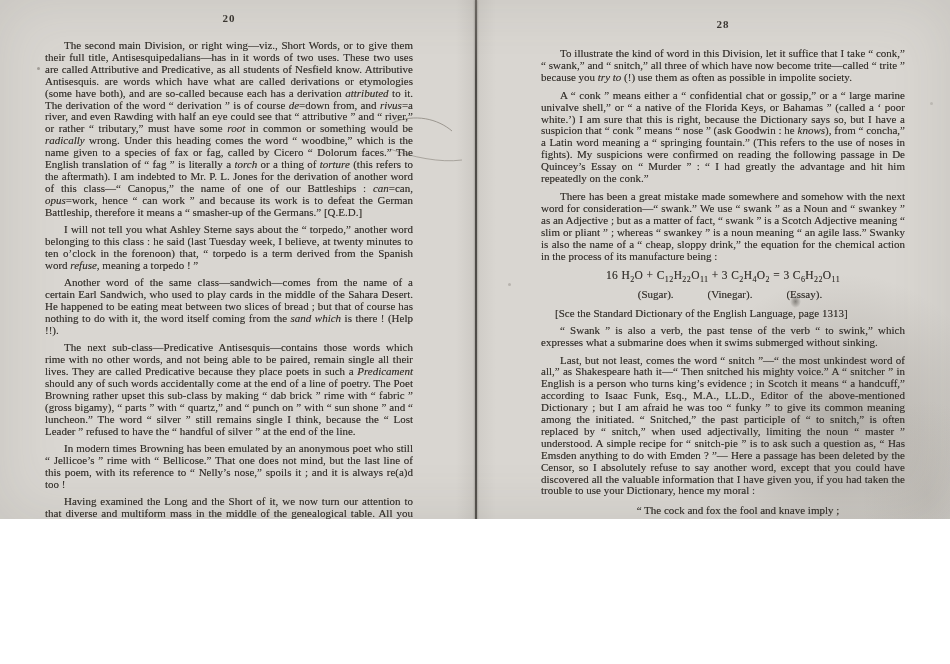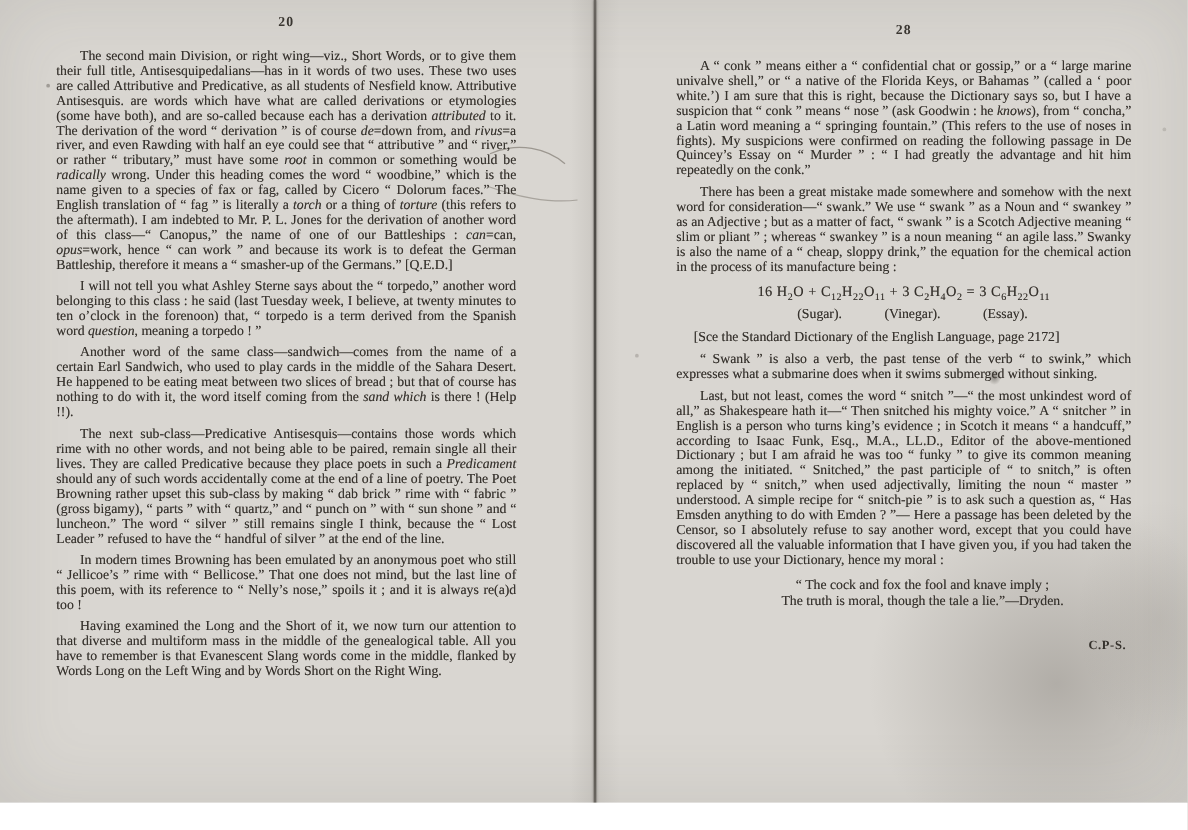--- a/index.html
+++ b/index.html
@@ -1,17 +1,17 @@
 <!DOCTYPE html>
 <html><head>
 <meta charset="utf-8">
 <style>
   html,body { margin:0; padding:0; }
   .scan {
-    position:relative; width:950px; height:642px; overflow:hidden;
+    position:relative; width:950px; height:519px; overflow:hidden;
     background:#d9d6d1;
     box-shadow: inset 0 0 60px rgba(95,90,84,.14);
     font-family:"Liberation Serif","DejaVu Serif",serif;
     color:#36322d;
   }
   .page { position:absolute; }
   .page-left  { left:45px;  top:12px; width:368px; }
   .page-right { left:541px; top:18px; width:364px; }
   .pagenum {
     text-align:center; font-size:11px; letter-spacing:1px;
@@ -84,46 +84,47 @@
   <div class="smudge smudge-mid"></div>
   <div class="ink-blot"></div>
   <div class="speck" style="left:37px; top:67px;"></div>
   <div class="speck" style="left:508px; top:283px; opacity:.6;"></div>
   <div class="speck" style="left:930px; top:102px; opacity:.45;"></div>
 
   <div class="page page-left">
     <div class="pagenum">20</div>
     <div>
         <p class="para">The second main Division, or right wing—viz., Short Words, or to give them their full title, Antisesquipedalians—has in it words of two uses.  These two uses are called Attributive and Predicative, as all students of Nesfield know.  Attributive Antisesquis. are words which have what are called derivations or etymologies (some have both), and are so-called because each has a derivation <i>attributed</i> to it. The derivation of the word “ derivation ” is of course <i>de</i>=down from, and <i>rivus</i>=a river, and even Rawding with half an eye could see that “ attributive ” and “ river,” or rather “ tributary,” must have some <i>root</i> in common or something would be <i>radically</i> wrong.  Under this heading comes the word “ woodbine,” which is the name given to a species of fax or fag, called by Cicero “ Dolorum faces.”  The English translation of “ fag ” is literally a <i>torch</i> or a thing of <i>torture</i> (this refers to the aftermath).  I am indebted to Mr. P. L. Jones for the derivation of another word of this class—“ Canopus,” the name of one of our Battleships :  <i>can</i>=can, <i>opus</i>=work, hence “ can work ” and because its work is to defeat the German Battleship, therefore it means a “ smasher-up of the Germans.”  [Q.E.D.]</p>
-        <p class="para">I will not tell you what Ashley Sterne says about the “ torpedo,” another word belonging to this class :  he said (last Tuesday week, I believe, at twenty minutes to ten o’clock in the forenoon) that, “ torpedo is a term derived from the Spanish word <i>question</i>, meaning a torpedo ! ”</p>
+        <p class="para">I will not tell you what Ashley Sterne says about the “ torpedo,” another word belonging to this class :  he said (last Tuesday week, I believe, at twenty minutes to ten o’clock in the forenoon) that, “ torpedo is a term derived from the Spanish word <i>refuse</i>, meaning a torpedo ! ”</p>
         <p class="para">Another word of the same class—sandwich—comes from the name of a certain Earl Sandwich, who used to play cards in the middle of the Sahara Desert.  He happened to be eating meat between two slices of bread ;  but that of course has nothing to do with it, the word itself coming from the <i>sand which</i> is there !   (Help !!).</p>
         <p class="para">The next sub-class—Predicative Antisesquis—contains those words which rime with no other words, and not being able to be paired, remain single all their lives.  They are called Predicative because they place poets in such a <i>Predicament</i> should any of such words accidentally come at the end of a line of poetry.  The Poet Browning rather upset this sub-class by making “ dab brick ” rime with “ fabric ” (gross bigamy), “ parts ” with “ quartz,” and “ punch on ” with “ sun shone ” and “ luncheon.”  The word “ silver ” still remains single I think, because the “ Lost Leader ” refused to have the “ handful of silver ” at the end of the line.</p>
         <p class="para">In modern times Browning has been emulated by an anonymous poet who still “ Jellicoe’s ” rime with “ Bellicose.”  That one does not mind, but the last line of this poem, with its reference to “ Nelly’s nose,” spoils it ;  and it is always re(a)d too !</p>
         <p class="para">Having examined the Long and the Short of it, we now turn our attention to that diverse and multiform mass in the middle of the genealogical table.  All you have to remember is that Evanescent Slang words come in the middle, flanked by Words Long on the Left Wing and by Words Short on the Right Wing.</p>
       </div>
   </div>
 
   <div class="page page-right">
     <div class="pagenum">28</div>
 
     <div>
+        <p class="para">To illustrate the kind of word in this Division, let it suffice that I take “ conk,” “ swank,” and “ snitch,” all three of which have now become trite—called “ trite ” because you <i>try to</i> (!) use them as often as possible in impolite society.</p>
         <p class="para">A “ conk ” means either a “ confidential chat or gossip,” or a “ large marine univalve shell,” or “ a native of the Florida Keys, or Bahamas ” (called a ‘ poor white.’)  I am sure that this is right, because the Dictionary says so, but I have a suspicion that “ conk ” means “ nose ” (ask Goodwin :  he <i>knows</i>), from “ concha,” a Latin word meaning a “ springing fountain.”  (This refers to the use of noses in fights).   My suspicions were confirmed on reading the following passage in De Quincey’s Essay on “ Murder ” :  “ I had greatly the advantage and hit him repeatedly on the conk.”</p>
         <p class="para">There has been a great mistake made somewhere and somehow with the next word for consideration—“ swank.”  We use “ swank ” as a Noun and “ swankey ” as an Adjective ;  but as a matter of fact, “ swank ” is a Scotch Adjective meaning “ slim or pliant ” ;  whereas “ swankey ” is a noun meaning “ an agile lass.”  Swanky is also the name of a “ cheap, sloppy drink,” the equation for the chemical action in the process of its manufacture being :</p>
       </div>
 
     <div class="equation">
       <div class="eq-formula">16 H<sub>2</sub>O  +  C<sub>12</sub>H<sub>22</sub>O<sub>11</sub>  +  3 C<sub>2</sub>H<sub>4</sub>O<sub>2</sub> = 3 C<sub>6</sub>H<sub>22</sub>O<sub>11</sub></div>
       <div class="eq-labels">
         <span>(Sugar).</span>
         <span>(Vinegar).</span>
         <span>(Essay).</span>
       </div>
     </div>
 
-    <div class="dict-note">[Sce the Standard Dictionary of the English Language, page 2172]</div>
+    <div class="dict-note">[Sce the Standard Dictionary of the English Language, page 1313]</div>
 
     <div>
         <p class="para">“ Swank ” is also a verb, the past tense of the verb “ to swink,” which expresses what a submarine does when it swims submerged without sinking.</p>
         <p class="para">Last, but not least, comes the word “ snitch ”—“ the most unkindest word of all,” as Shakespeare hath it—“ Then snitched his mighty voice.”   A “ snitcher ” in English is a person who turns king’s evidence ; in Scotch it means “ a handcuff,” according to Isaac Funk, Esq., M.A., LL.D., Editor of the above-mentioned Dictionary ; but I am afraid he was too “ funky ” to give its common meaning among the initiated.  “ Snitched,” the past participle of “ to snitch,” is often replaced by “ snitch,” when used adjectivally, limiting the noun “ master ” understood.  A simple recipe for “ snitch-pie ” is to ask such a question as, “ Has Emsden anything to do with Emden ? ”— Here a passage has been deleted by the Censor, so I absolutely refuse to say another word, except that you could have discovered all the valuable information that I have given you, if you had taken the trouble to use your Dictionary, hence my moral :</p>
       </div>
 
     <div class="poem">
       <div>“ The cock and fox the fool and knave imply ;</div>
       <div>The truth is moral, though the tale a lie.”—Dryden.</div>
     </div>

